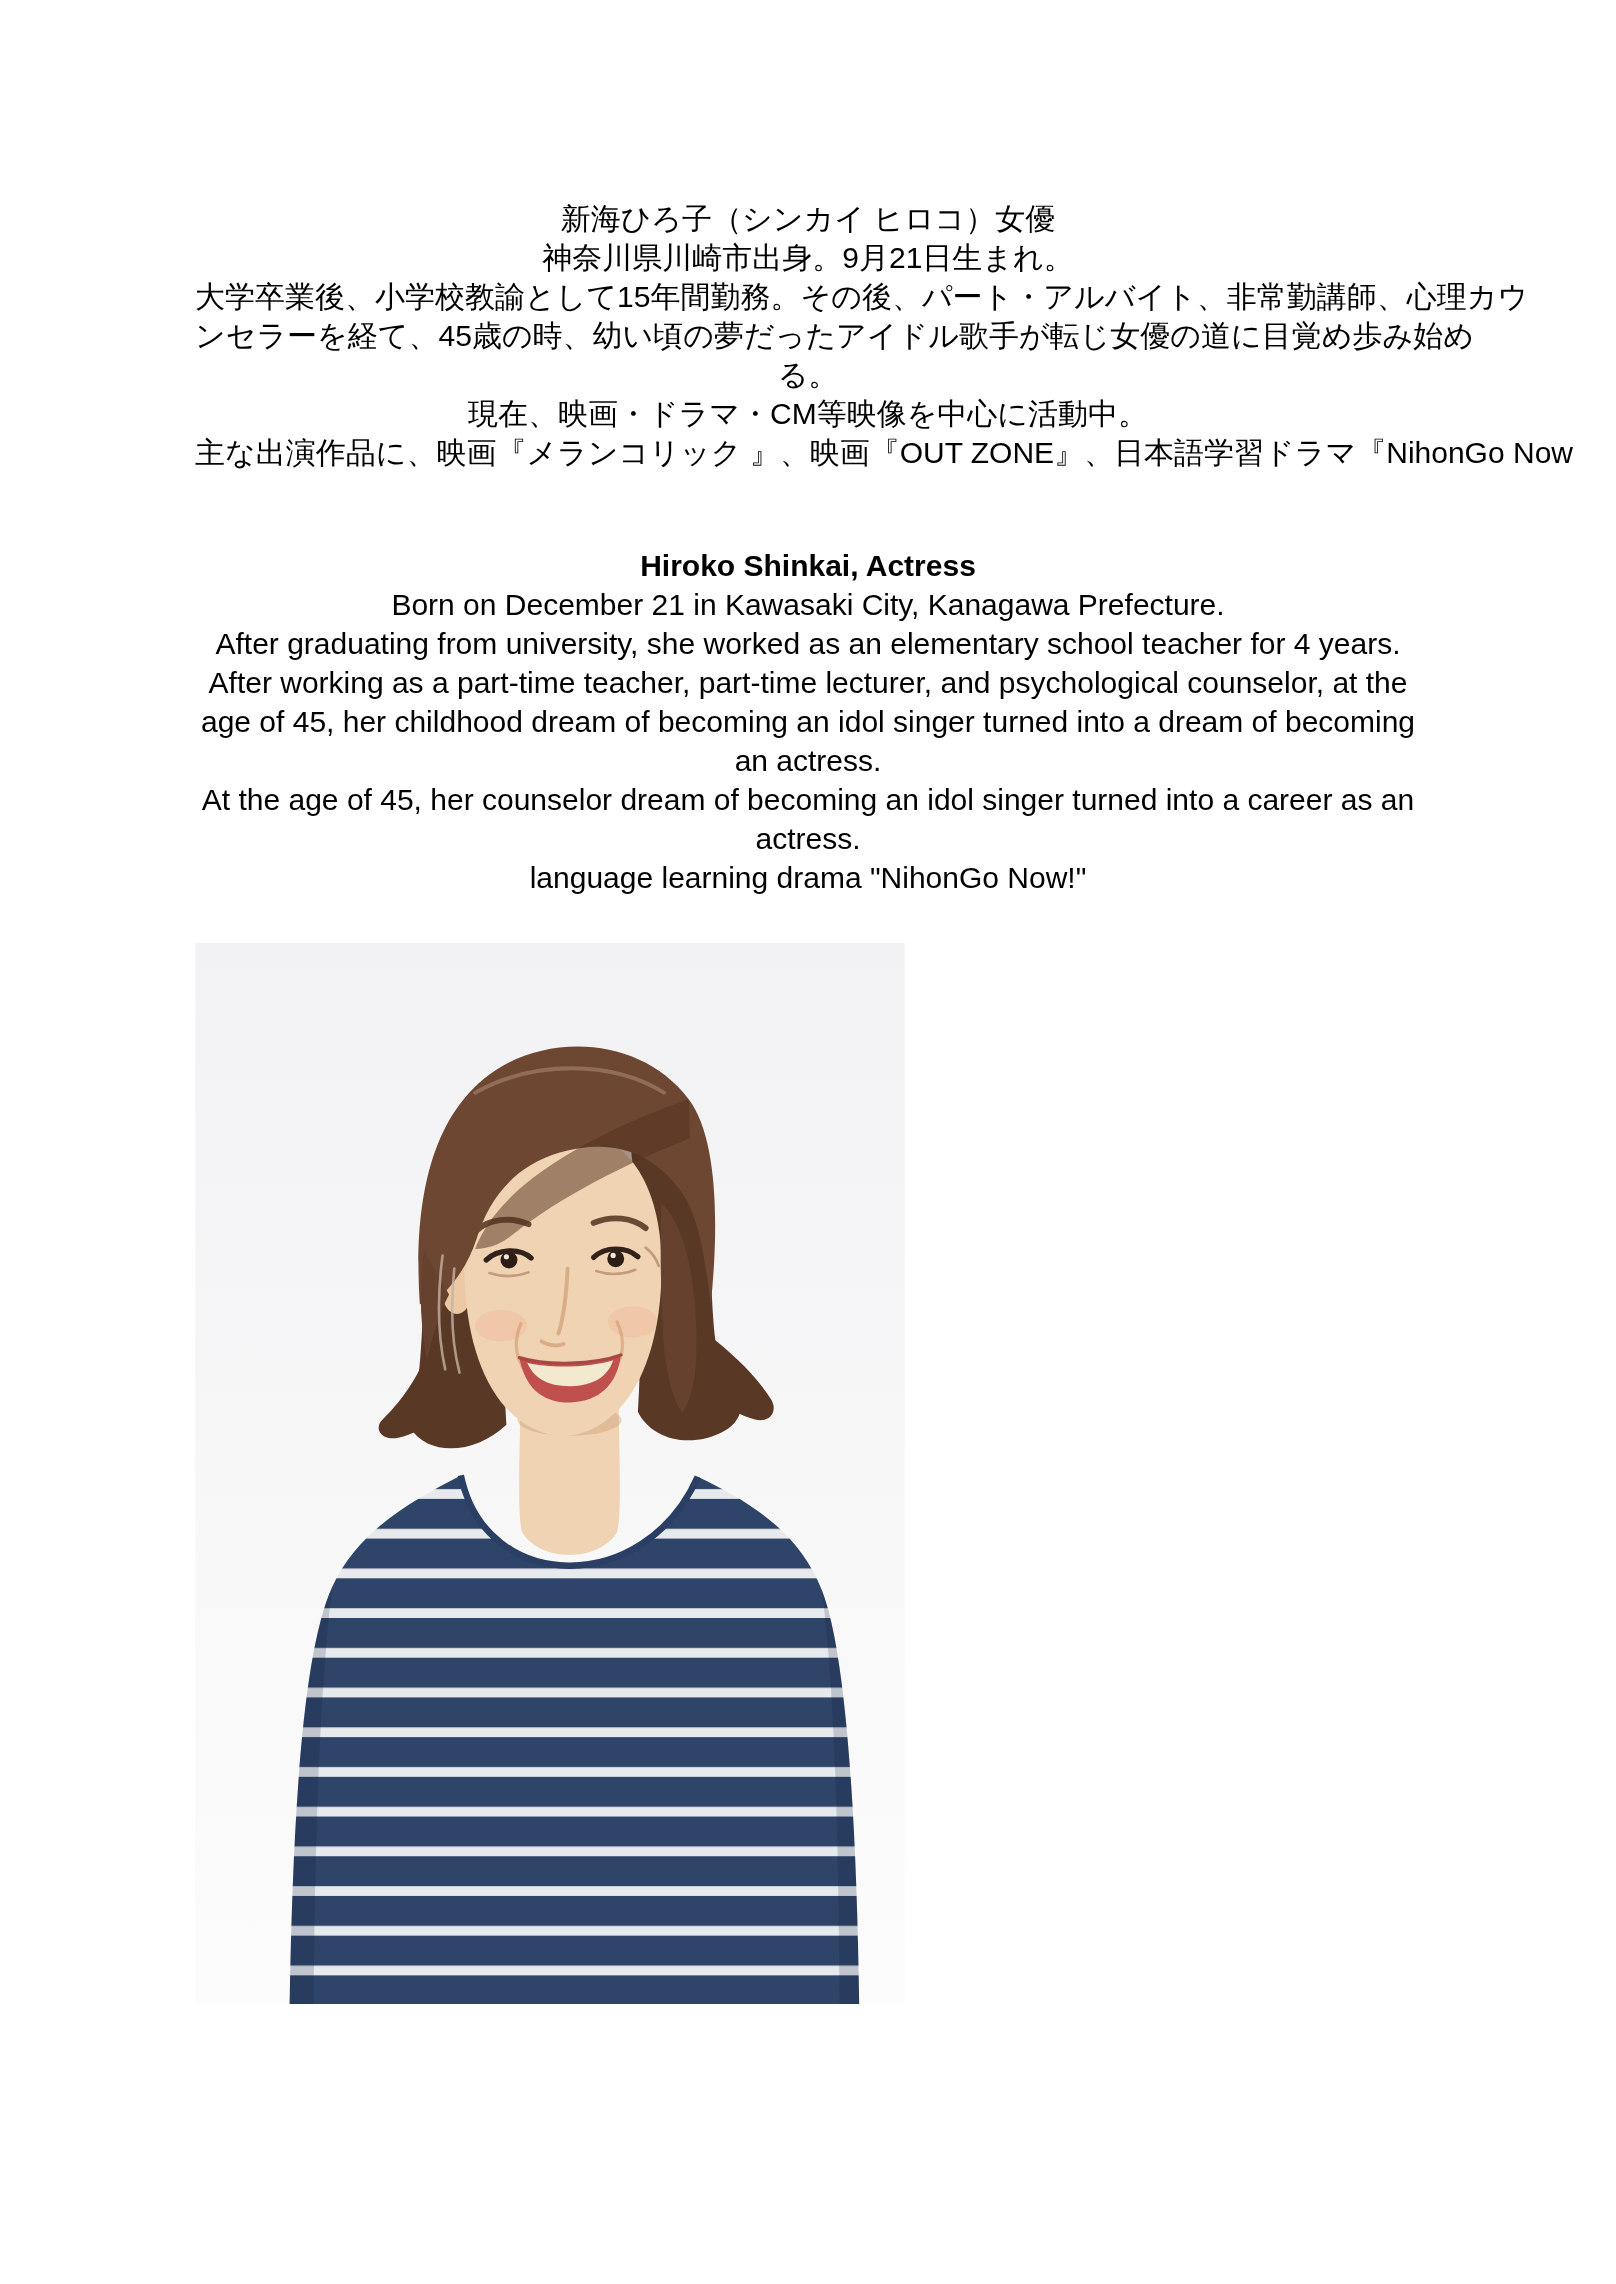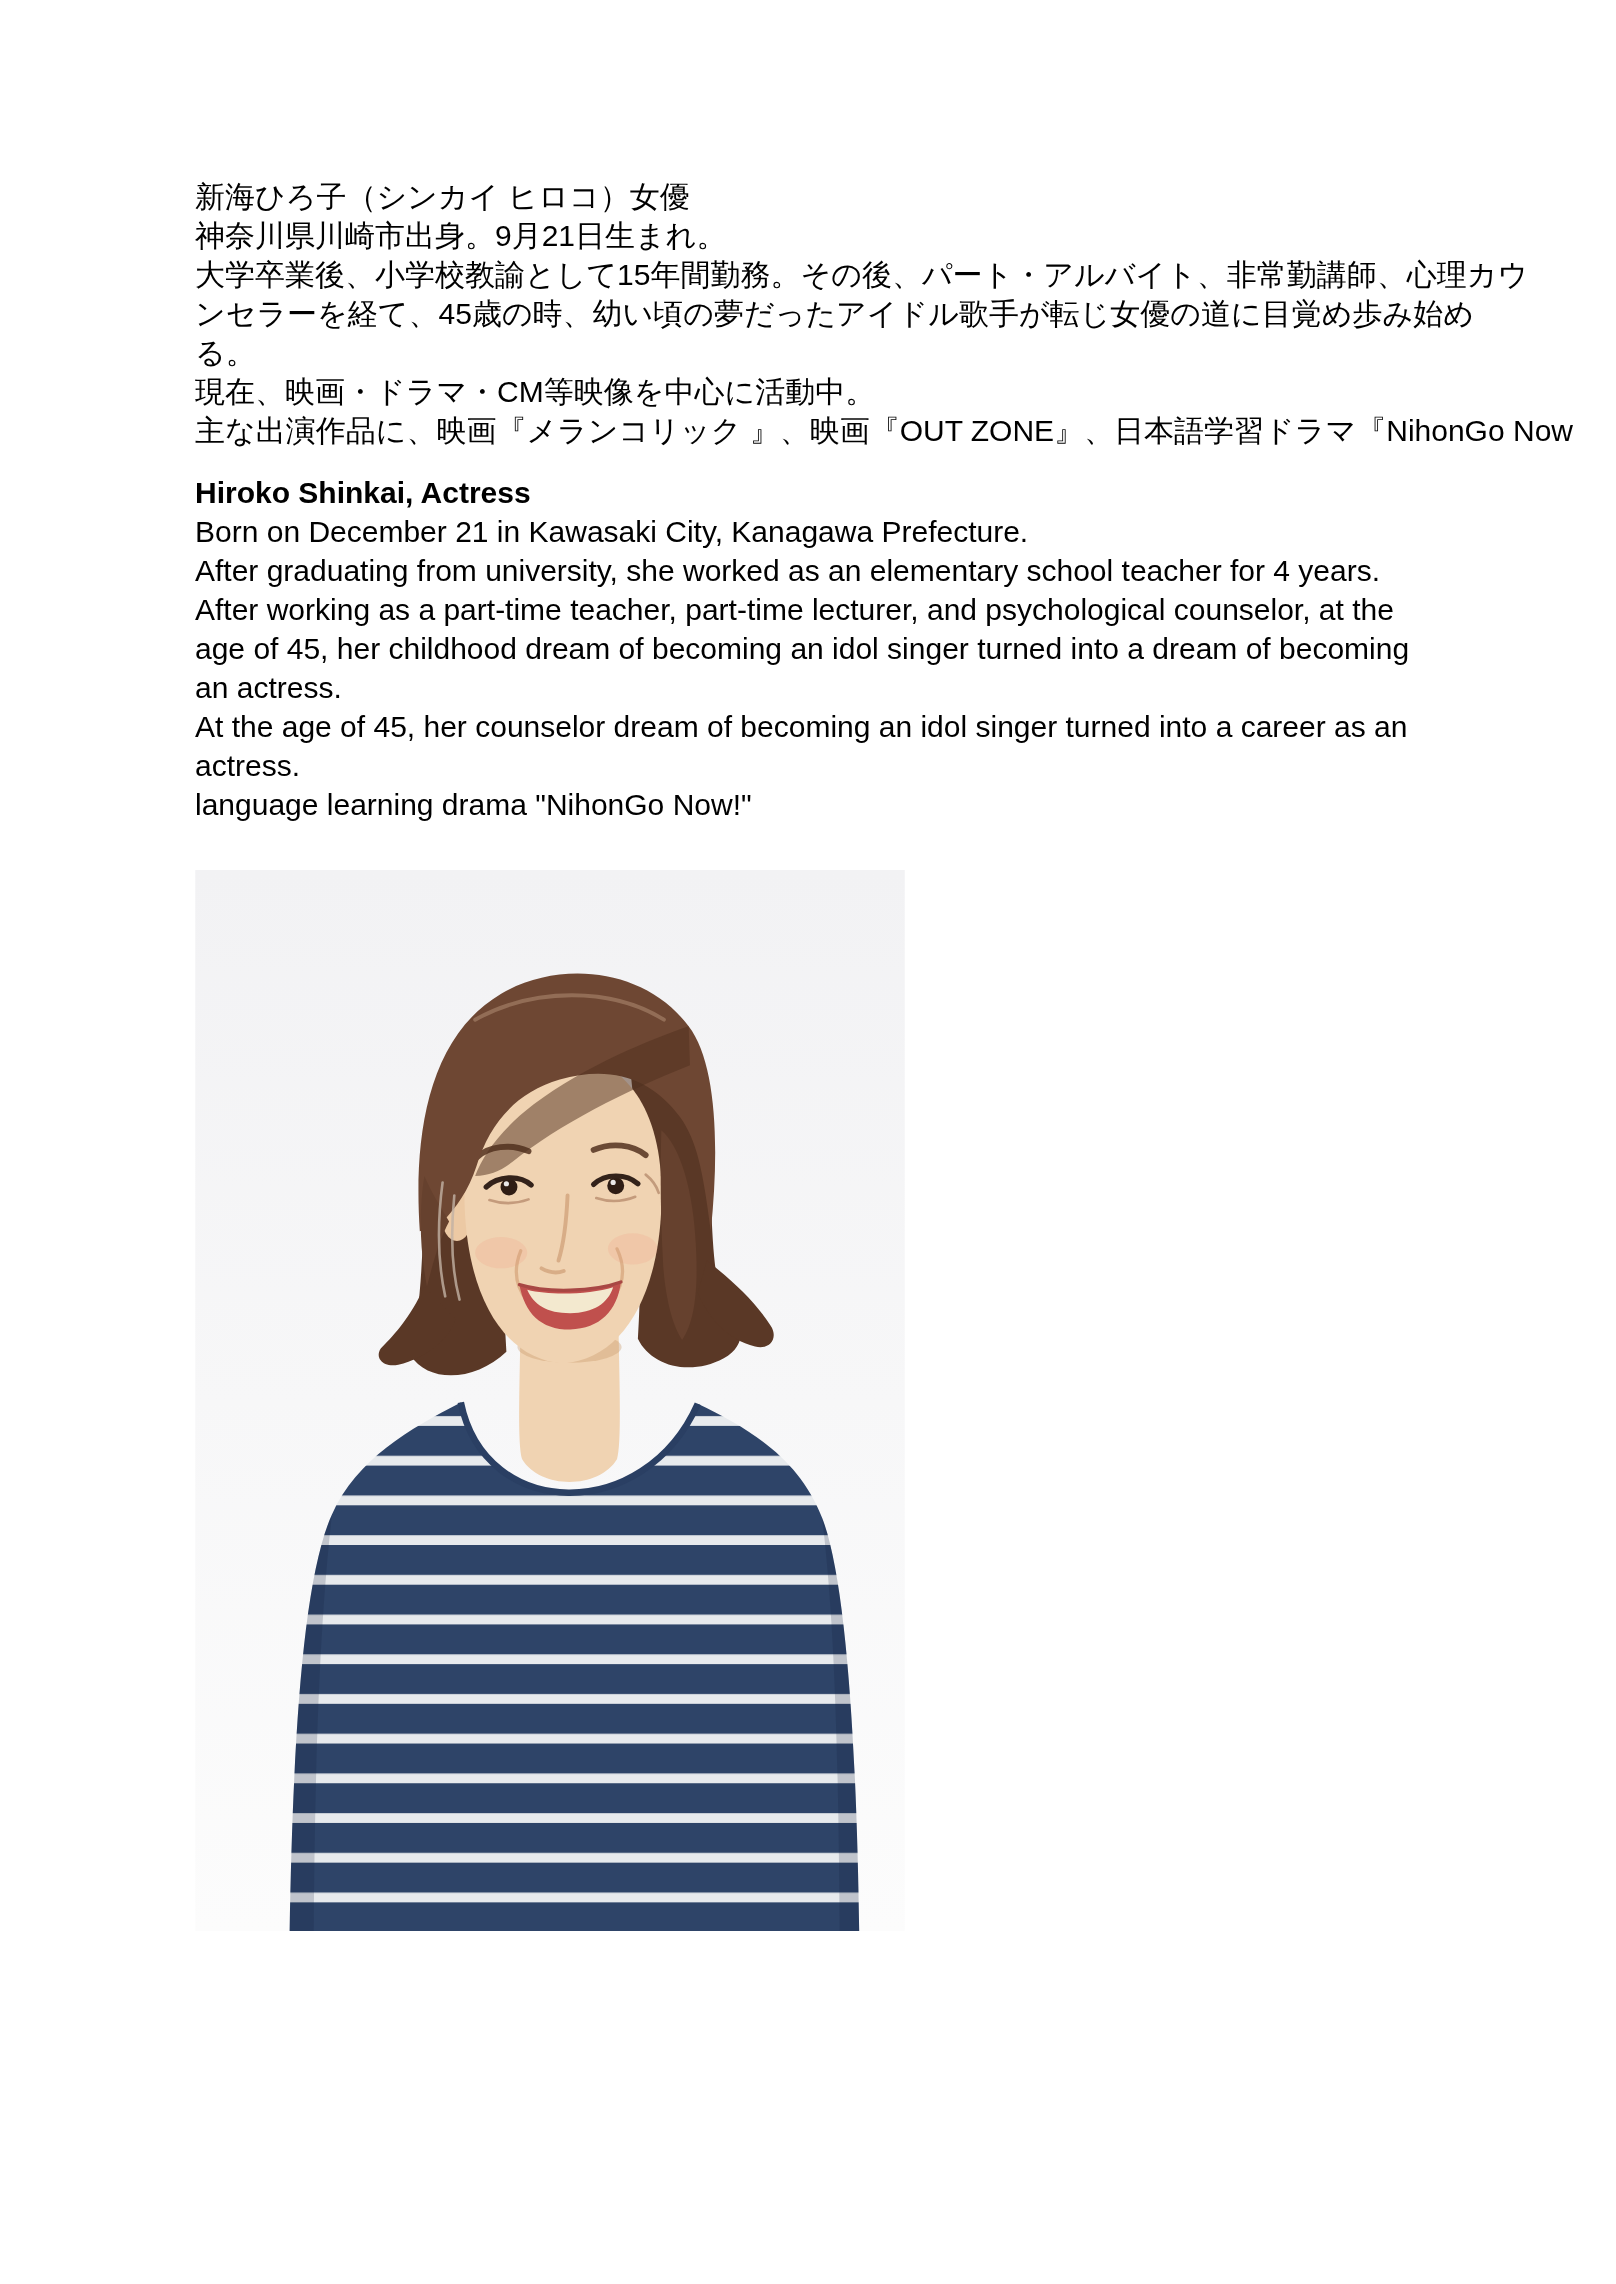--- a/index.html
+++ b/index.html
@@ -8,31 +8,32 @@
     width:1617px;
     height:2284px;
     background:#ffffff;
     overflow:hidden;
     font-family:"Liberation Sans","DejaVu Sans",sans-serif;
     color:#000000;
   }
   .content{
     position:absolute;
     left:195px;
-    top:177px;
+    top:199px;
     width:1226px;
+    text-align:center;
   }
   .line{
     font-size:30px;
     line-height:39px;
     white-space:pre;
   }
   .heading{
     font-weight:bold;
-    margin-top:23px;
+    margin-top:74px;
   }
   .photo-wrap{
     margin-top:46px;
     width:710px;
     height:1061px;
   }
   .photo-wrap svg{display:block;width:710px;height:1061px;}
 </style>
 </head>
 <body>

